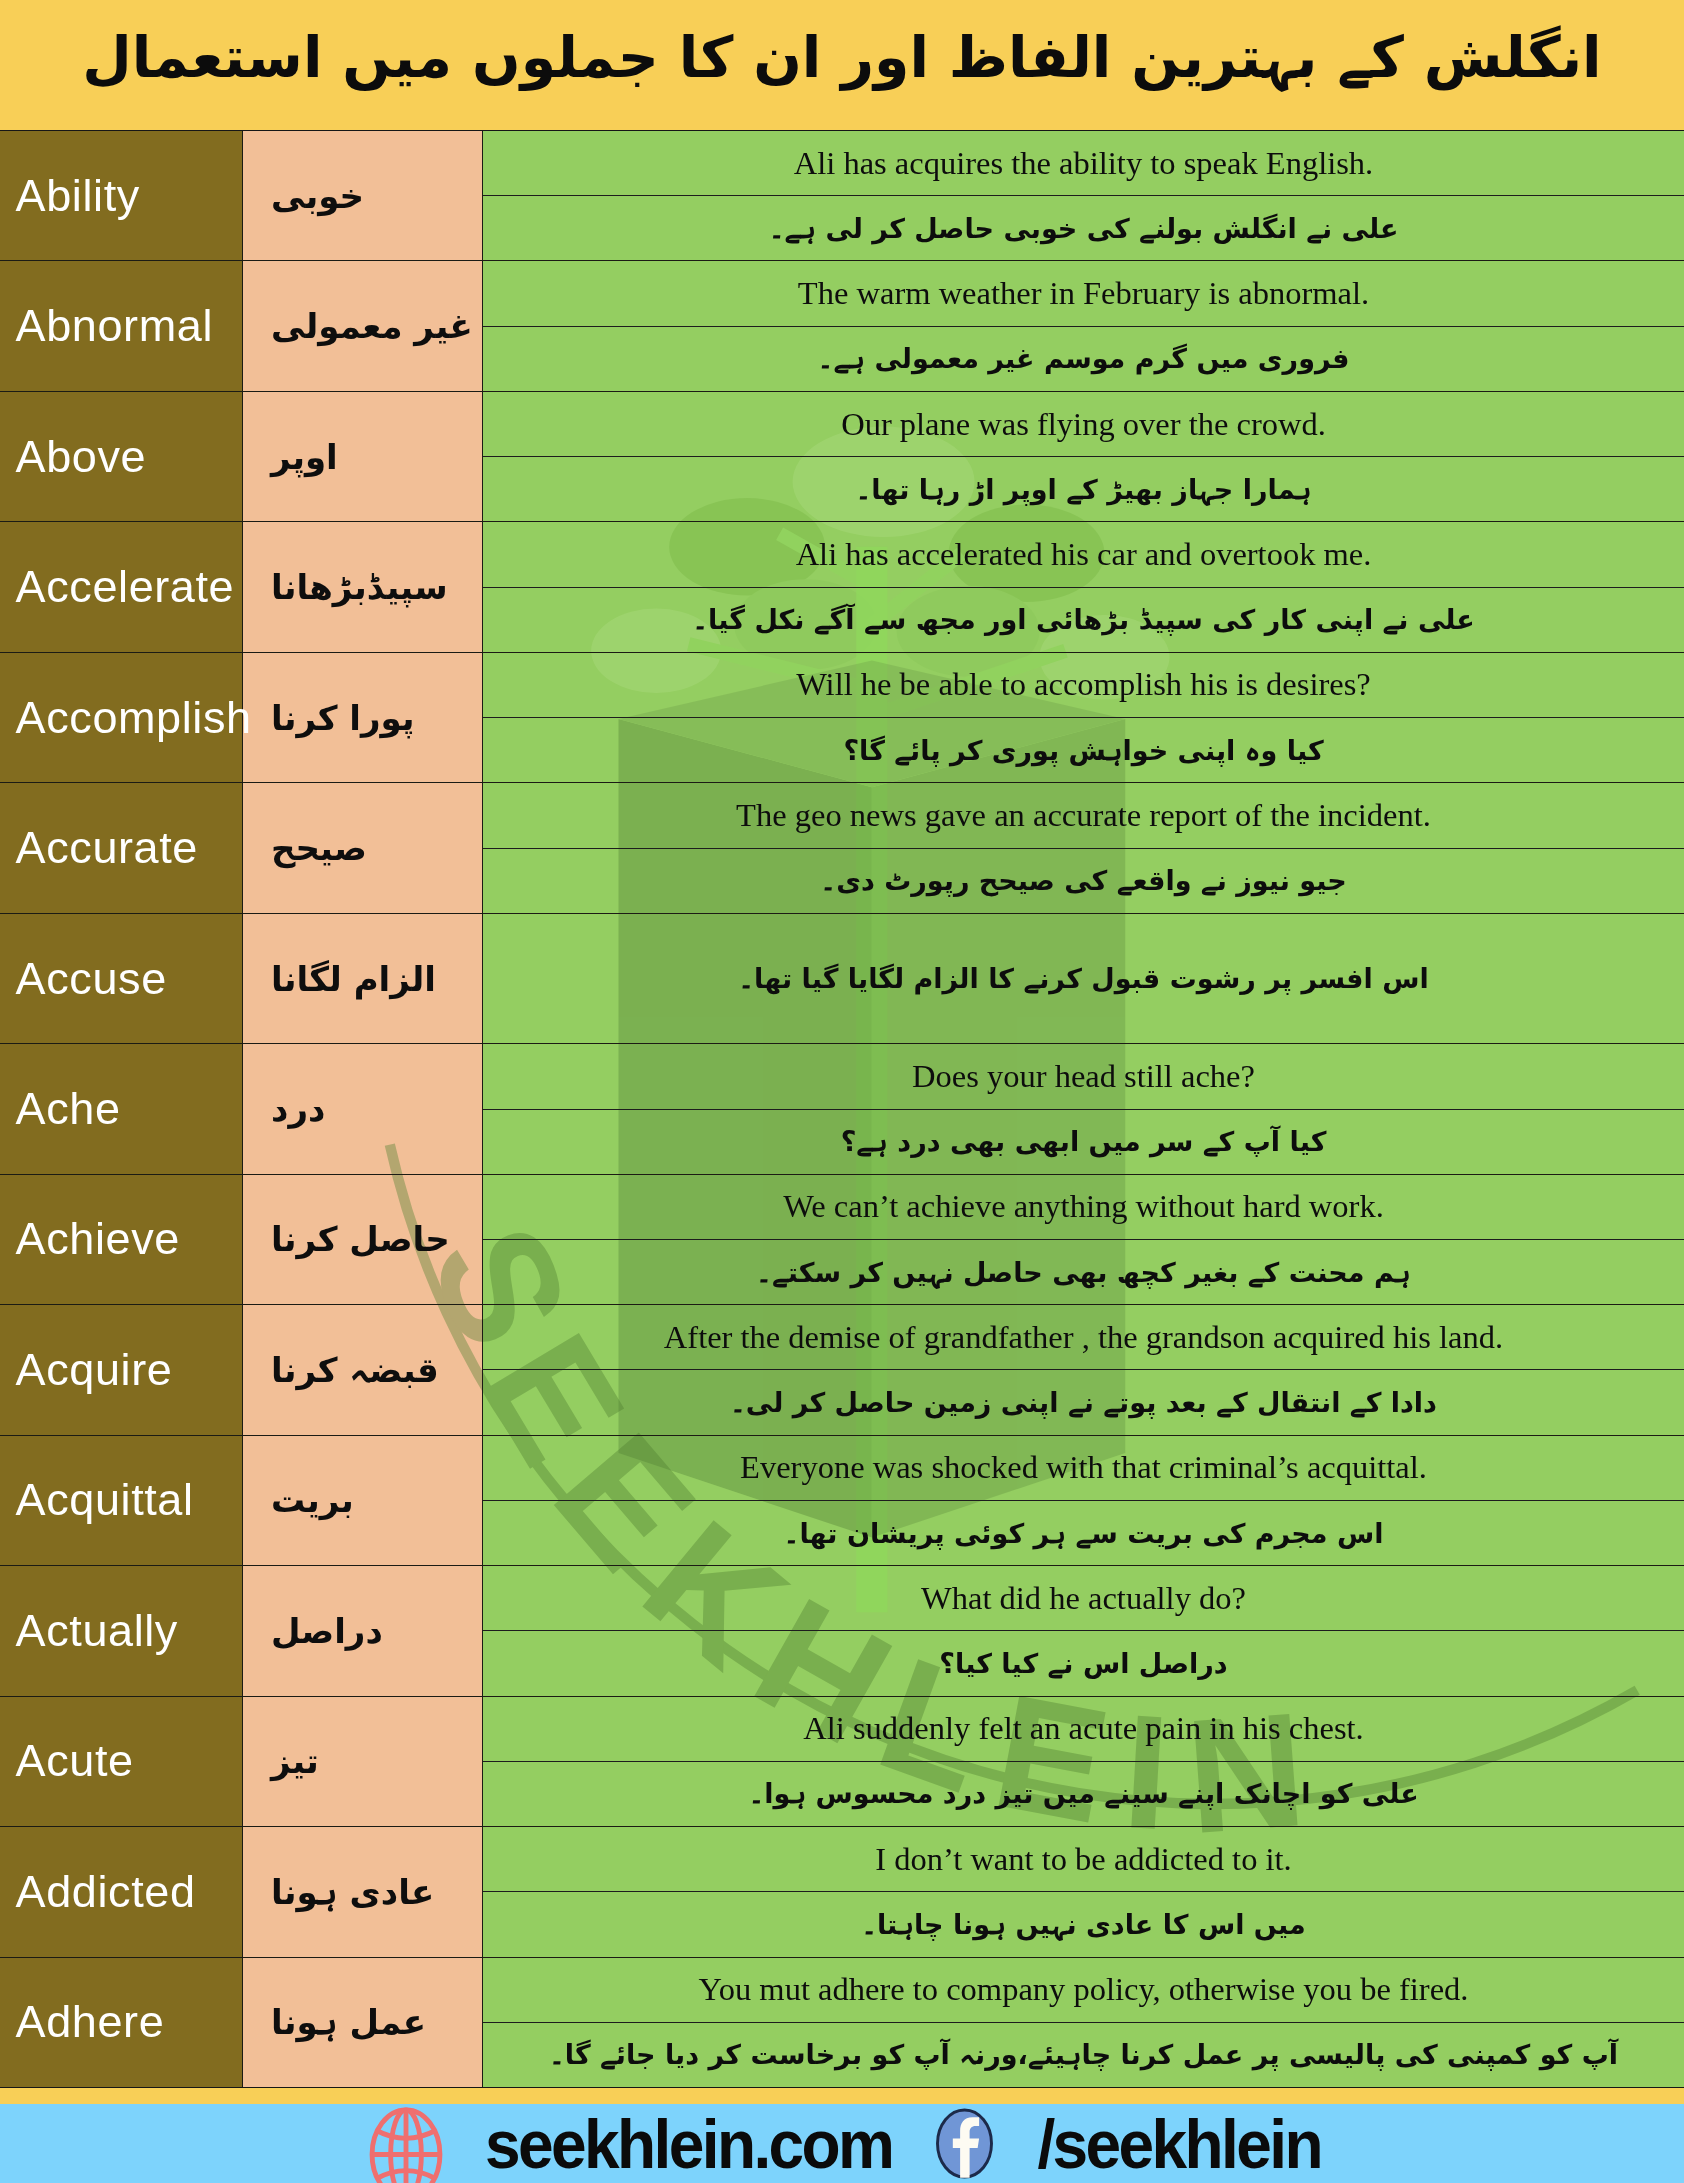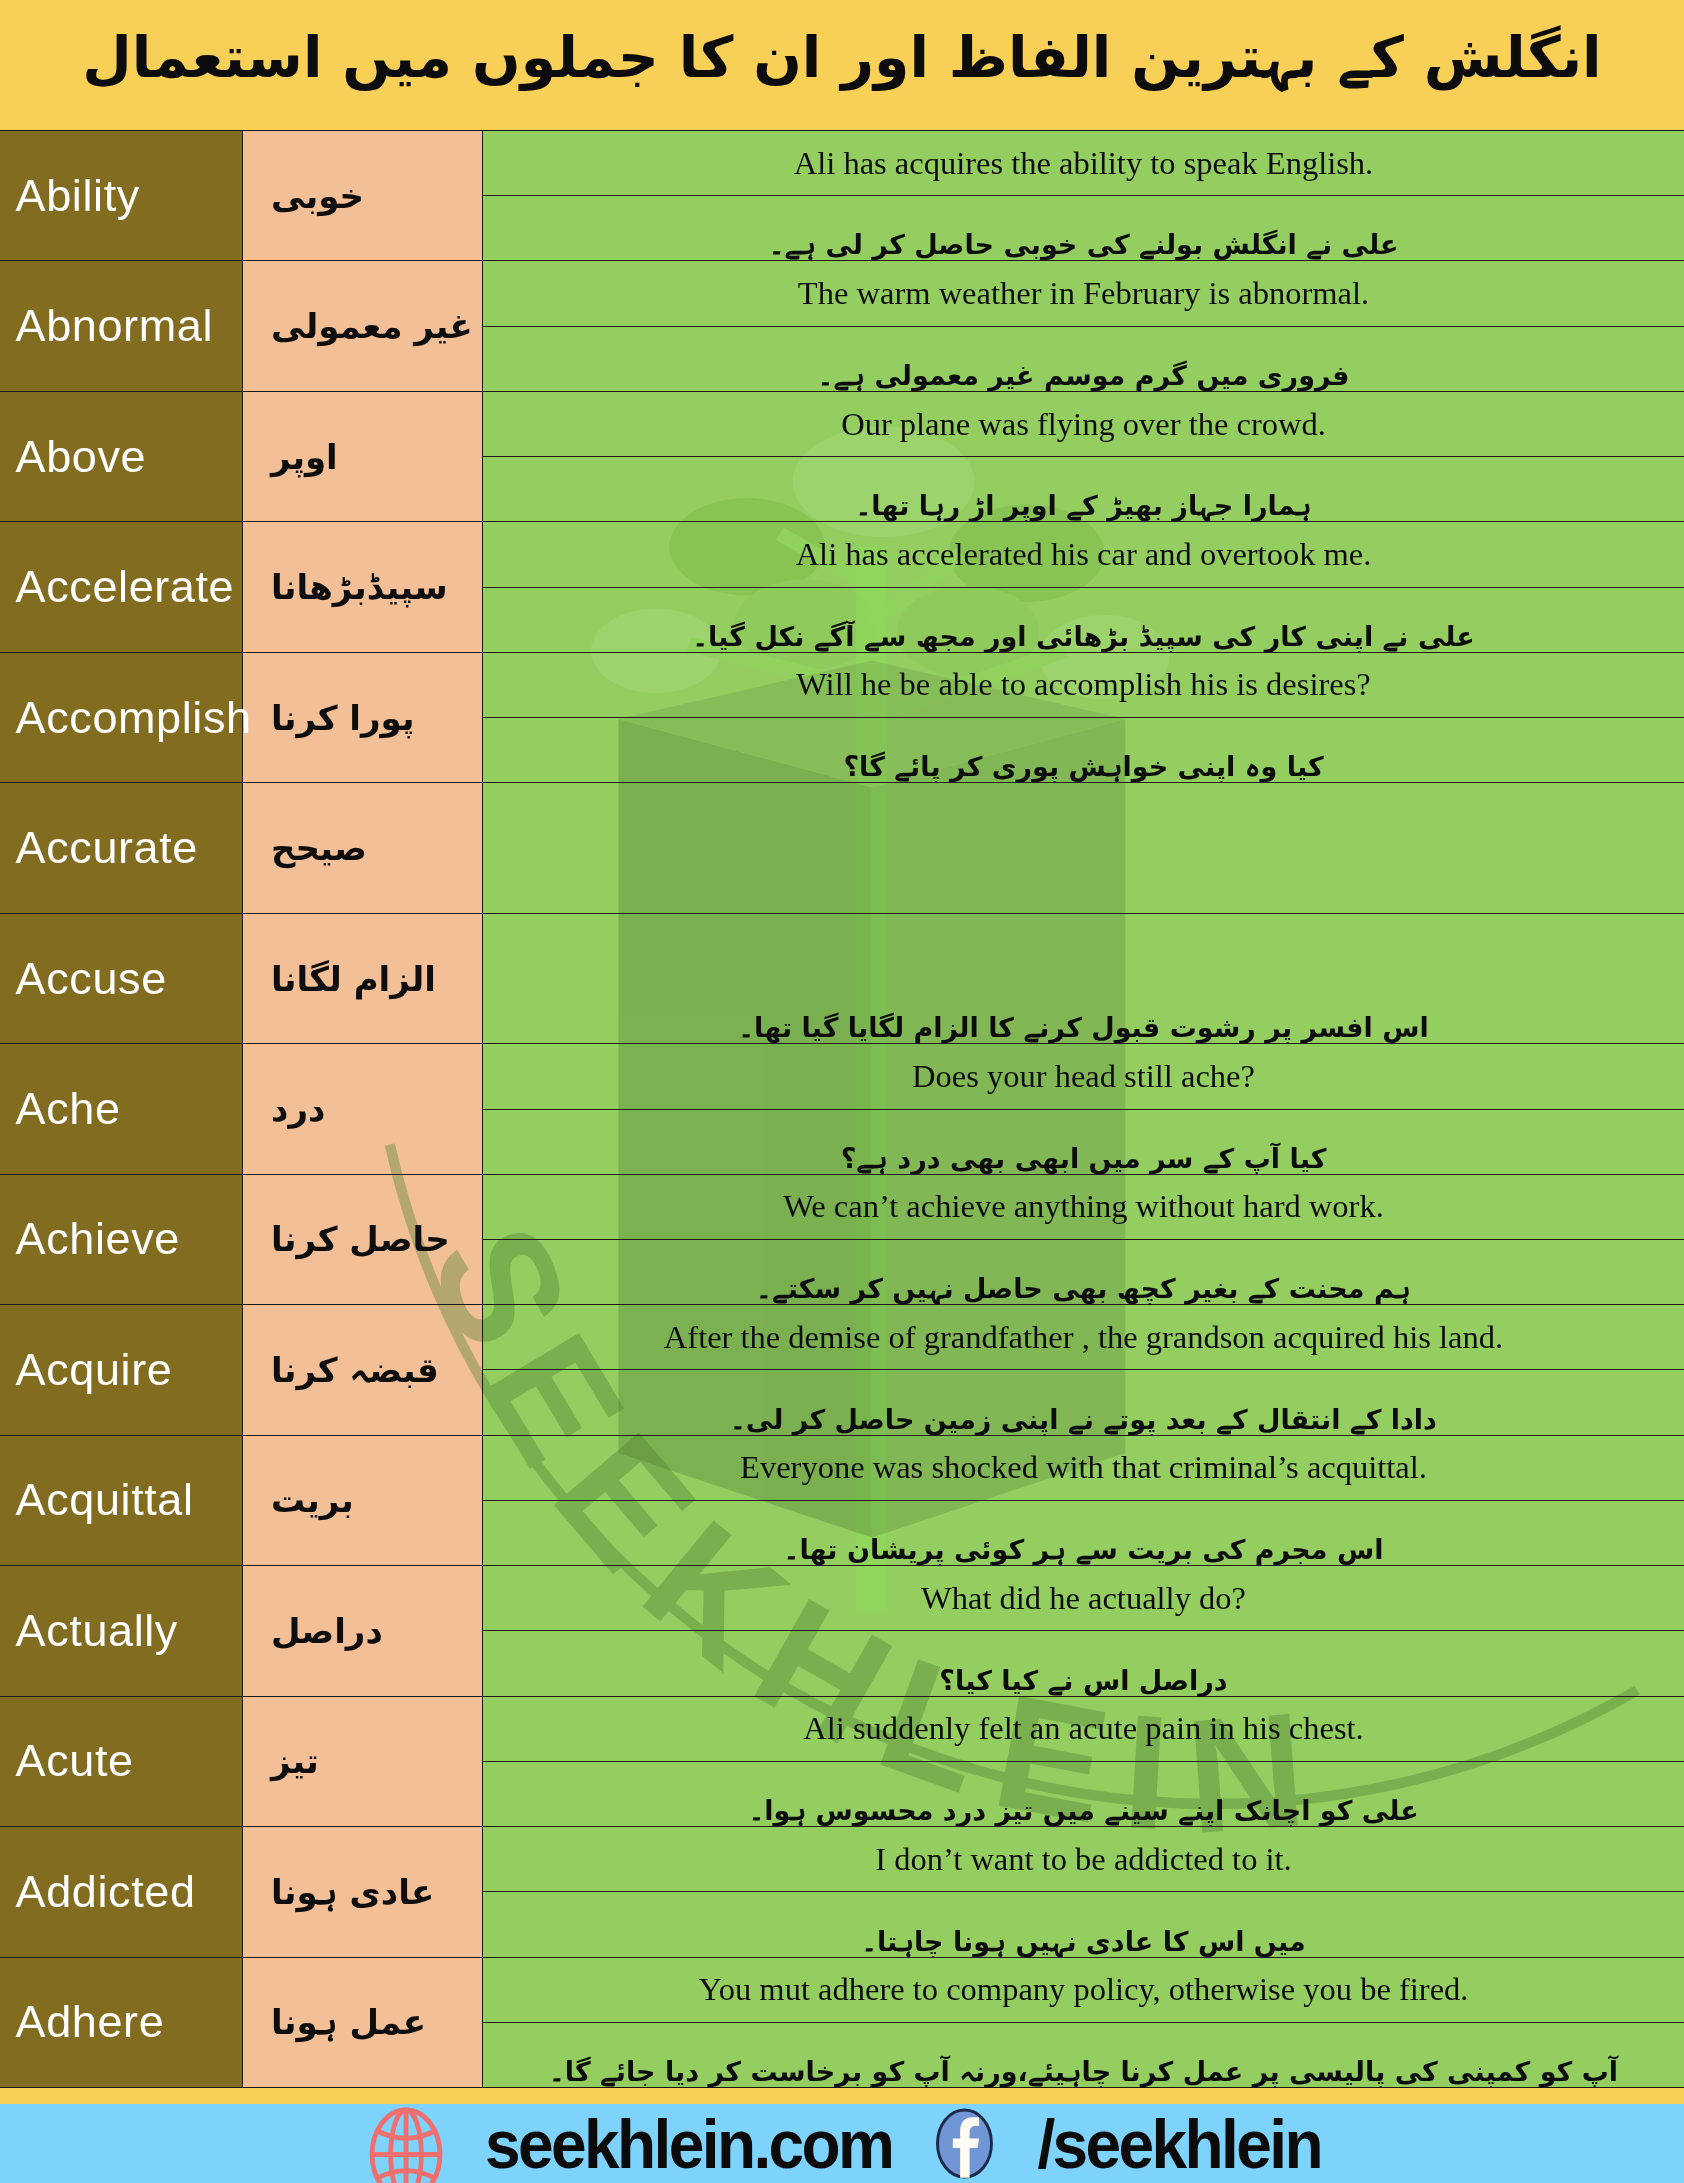--- a/index.html
+++ b/index.html
@@ -57,21 +57,21 @@
   .c-sentence{flex:1 1 auto;display:flex;flex-direction:column;}
   .sen-en{
     flex:1;display:flex;align-items:center;justify-content:center;
     border-bottom:1.3px solid #1d1d1d;padding:0 19.5px;
   }
   .sen-en span{
     font-family:"Liberation Serif",serif;
     font-size:32.5px;color:#0d0d0d;text-align:center;
   }
   .sen-ur{
-    flex:1;display:flex;align-items:flex-end;justify-content:center;padding:0 19px;
+    flex:1;display:flex;align-items:center;justify-content:center;padding:0 19px;
   }
   .sen-ur span{
     font-family:"DejaVu Sans",sans-serif;
     font-size:27px;font-weight:bold;color:#0d0d0d;text-align:center;direction:rtl;
   }
 
   
   .footer{
     height:79px;flex:0 0 79px;background:#7dd3fc;
     display:flex;align-items:center;justify-content:center;gap:36px;
@@ -208,20 +208,28 @@
         </div>
       </div>
 
       <div class="row">
         <div class="cell c-word">
           <span class="word">Accurate</span>
         </div>
         <div class="cell c-meaning">
           <span class="meaning" lang="ur" dir="rtl">صیحح</span>
         </div>
+        <div class="cell c-sentence">
+          <div class="sen-en">
+            <span>The geo news gave an accurate report of the incident.</span>
+          </div>
+          <div class="sen-ur">
+            <span lang="ur" dir="rtl">جیو نیوز نے واقعے کی صیحح رپورٹ دی۔</span>
+          </div>
+        </div>
       </div>
 
       <div class="row">
         <div class="cell c-word">
           <span class="word">Accuse</span>
         </div>
         <div class="cell c-meaning">
           <span class="meaning" lang="ur" dir="rtl">الزام لگانا</span>
         </div>
         <div class="cell c-sentence">

